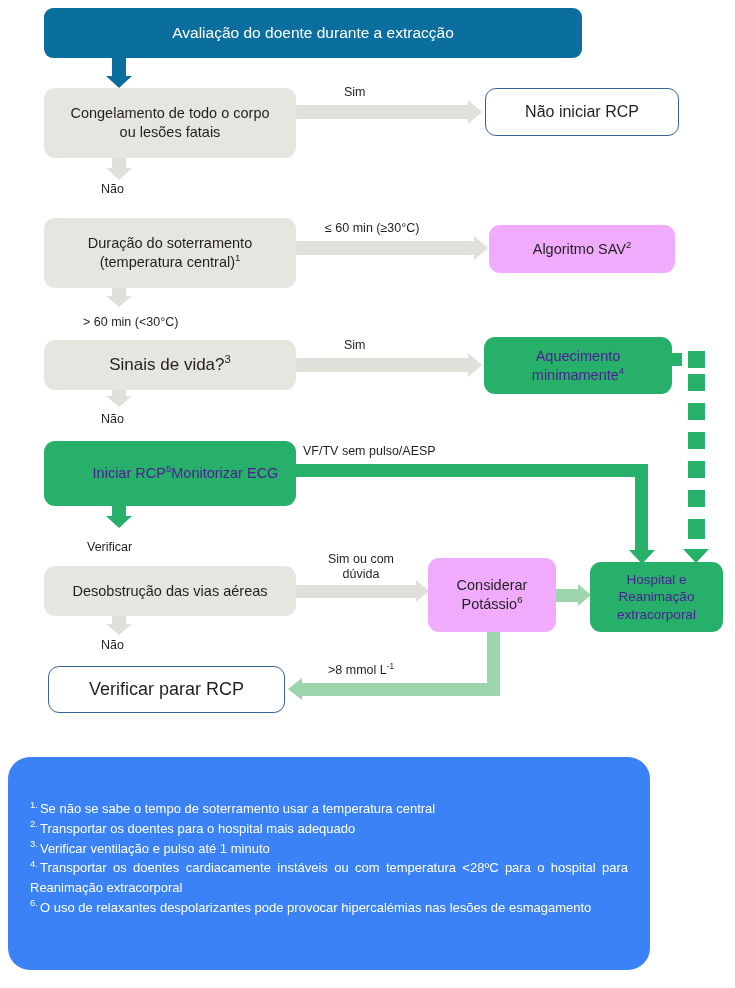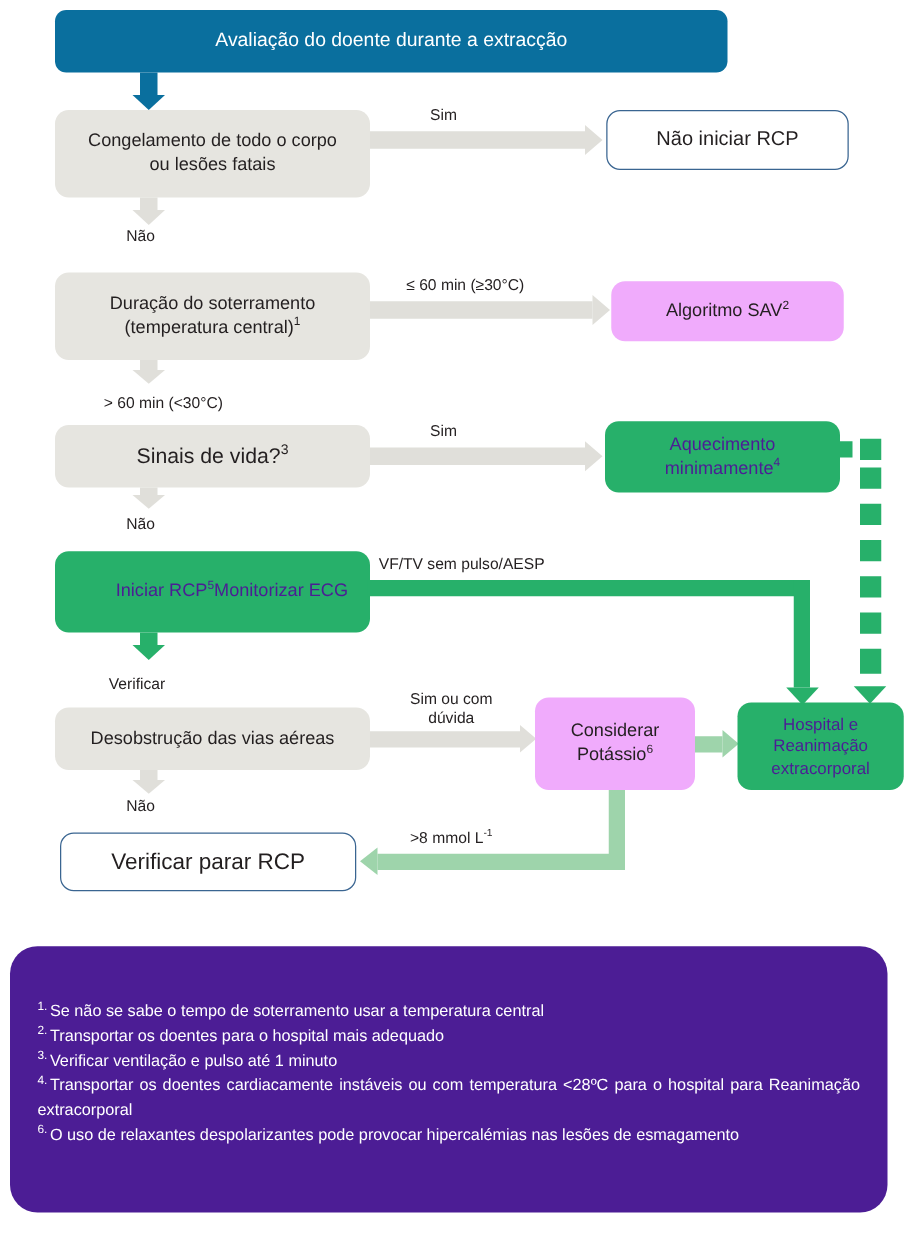--- a/index.html
+++ b/index.html
@@ -97,23 +97,23 @@
   sup {
     font-size: 0.66em;
     vertical-align: super;
     line-height: 0;
   }
   
   #notes {
     position: absolute;
     left: 8px;
     top: 757px;
-    width: 702px;
+    width: 642px;
     height: 213px;
-    background: #4c1d95;
+    background: #3b82f6;
     border-radius: 22px;
     box-sizing: border-box;
     padding: 42px 22px 26px 22px;
   }
   #notes ol {
     margin: 0;
     padding: 0;
     list-style: none;
   }
   #notes li {

